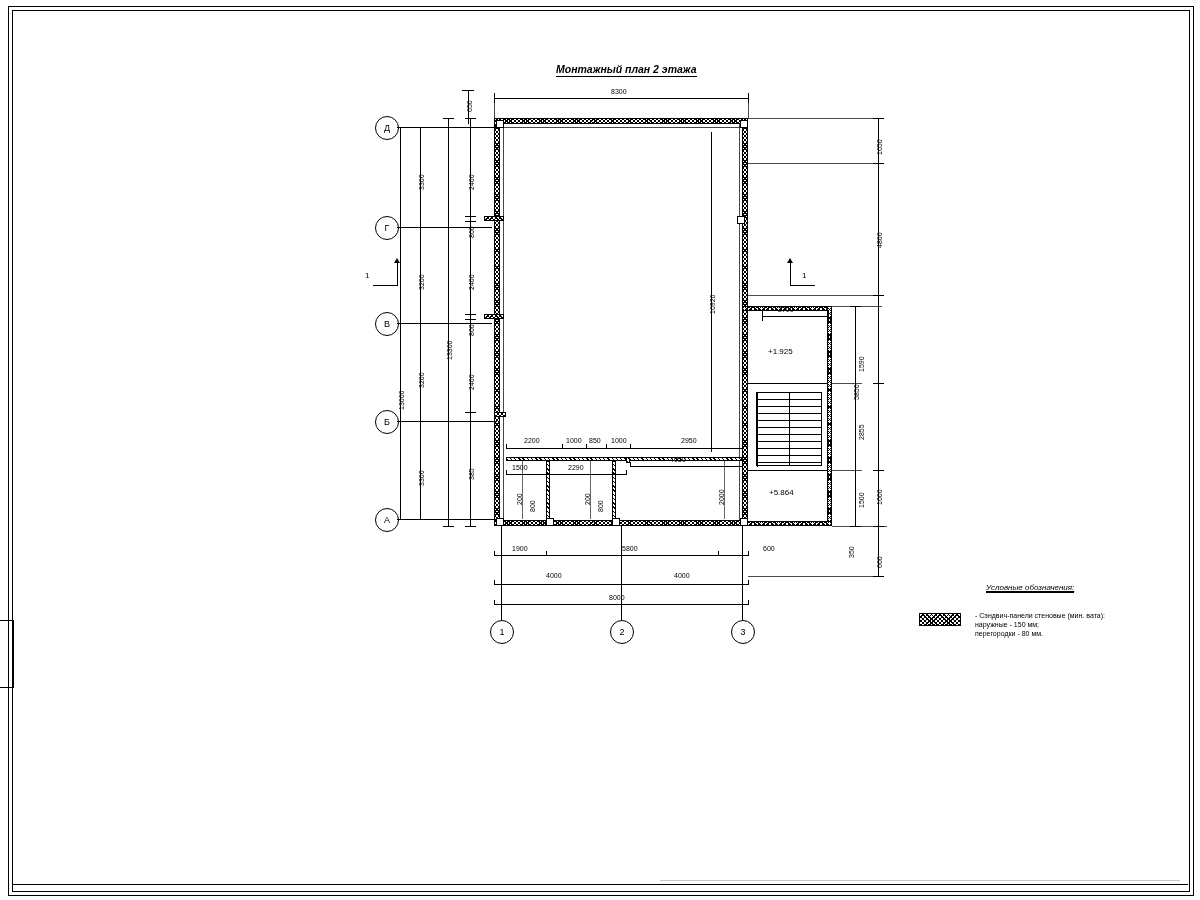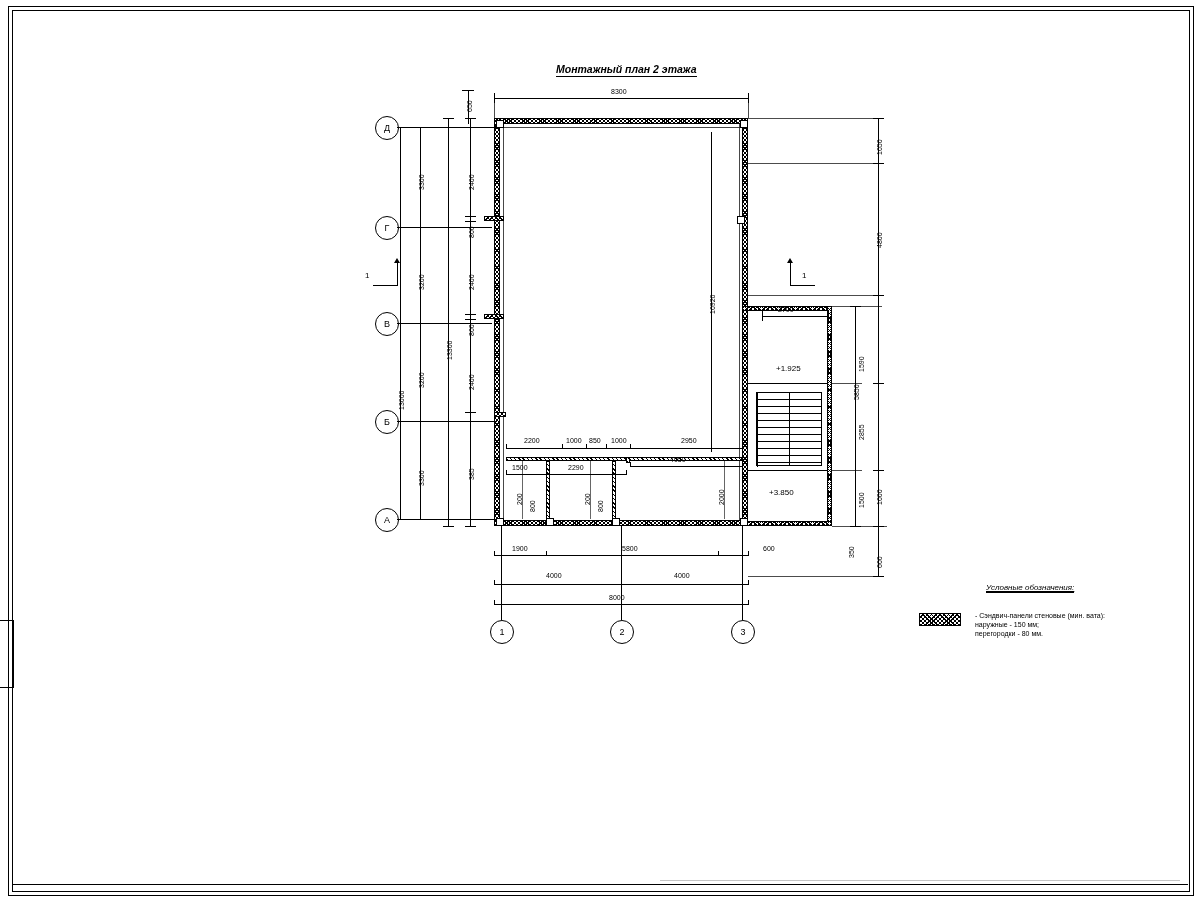--- a/index.html
+++ b/index.html
@@ -127,22 +127,22 @@
   <div class="ln h" style="left:756px;top:406px;width:66px;"></div>
   <div class="ln h" style="left:756px;top:413px;width:66px;"></div>
   <div class="ln h" style="left:756px;top:420px;width:66px;"></div>
   <div class="ln h" style="left:756px;top:427px;width:66px;"></div>
   <div class="ln h" style="left:756px;top:434px;width:66px;"></div>
   <div class="ln h" style="left:756px;top:441px;width:66px;"></div>
   <div class="ln h" style="left:756px;top:448px;width:66px;"></div>
   <div class="ln h" style="left:756px;top:455px;width:66px;"></div>
   <div class="ln h" style="left:756px;top:462px;width:66px;"></div>
 
-  <div class="t t8" style="left:768px;top:365px;margin-left:8px;">+1.925</div>
-  <div class="t t8" style="left:769px;top:489px;">+3.850</div>
+  <div class="t t8" style="left:768px;top:348px;">+1.925</div>
+  <div class="t t8" style="left:769px;top:489px;">+5.864</div>
 
   <div class="ln v" style="left:468px;top:90px;height:34px;"></div>
   <div class="vtext" style="left:466px;top:112px;">650</div>
   <div class="ln h" style="left:462px;top:90px;width:12px;"></div>
 
   <div class="ln h" style="left:494px;top:98px;width:254px;"></div>
   <div class="ln v" style="left:494px;top:93px;height:10px;"></div>
   <div class="ln v" style="left:748px;top:93px;height:10px;"></div>
   <div class="t" style="left:611px;top:88px;">8300</div>
   <div class="ln v" style="left:494px;top:98px;height:20px;opacity:.7;"></div>

